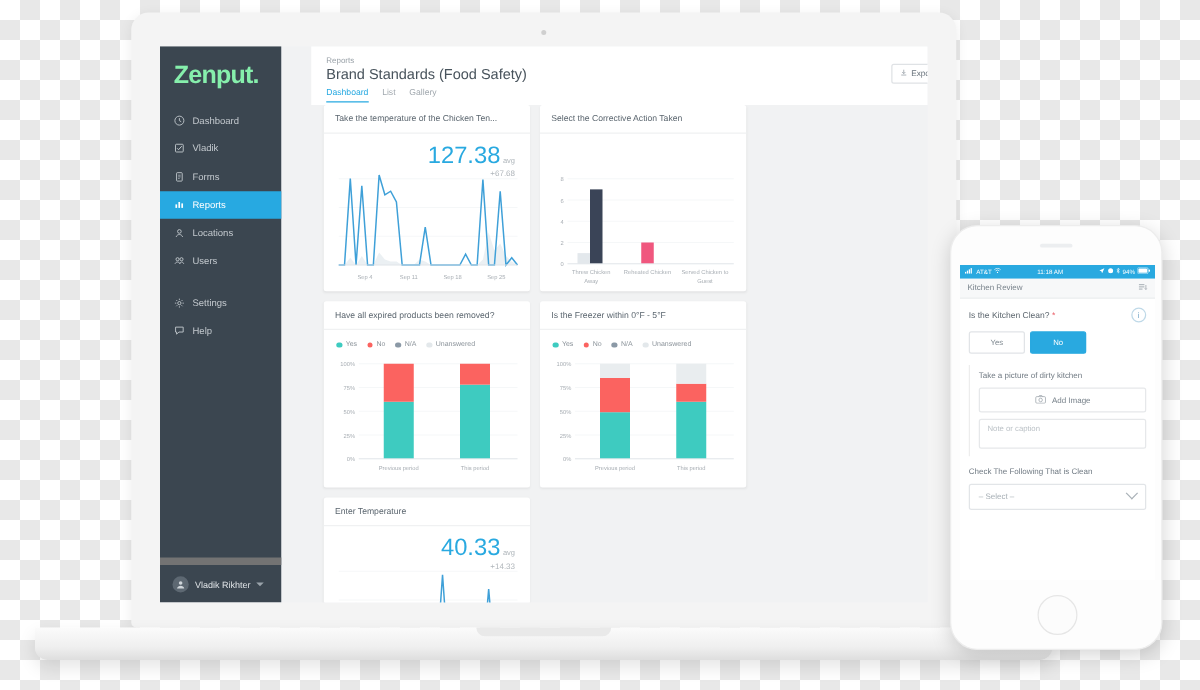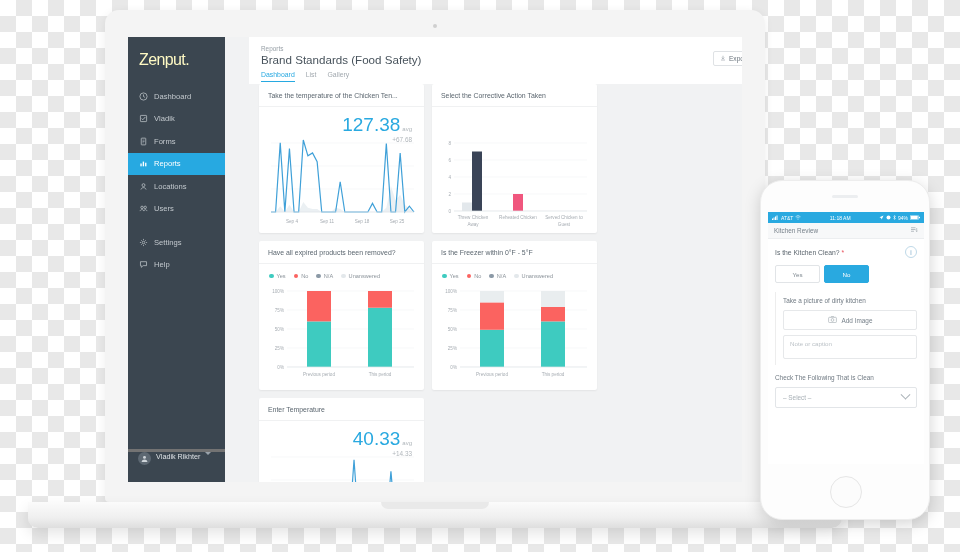--- a/index.html
+++ b/index.html
@@ -27,30 +27,30 @@
   #laptop-base{position:absolute;left:-77px;top:492px;width:814px;height:26px;
     background:linear-gradient(180deg,#fbfbfb 0%,#efefef 60%,#dedede 100%);
     border-radius:0 0 10px 10px;box-shadow:0 6px 14px rgba(0,0,0,.10);}
   #laptop-notch{position:absolute;left:50%;top:0;width:108px;height:7px;margin-left:-54px;
     background:#e9e9e9;border-radius:0 0 7px 7px;}
 
   
   #sidebar{position:absolute;left:0;top:0;width:97px;height:445px;background:#3b4650;
     display:flex;flex-direction:column;}
   #brand{height:34px;display:flex;align-items:center;padding:6px 0 0 11px;}
-  .logo-text{color:#fef9c3;font-size:16px;font-weight:normal;letter-spacing:-.6px;}
+  .logo-text{color:#86efac;font-size:20px;font-weight:bold;letter-spacing:-.6px;}
   #nav{flex:1;padding-top:8px;}
   .nav-item{display:flex;align-items:center;gap:6px;height:22.5px;padding-left:11px;
     color:#c3c9ce;font-size:7.6px;cursor:pointer;}
   .nav-item.active{background:#27a9e1;color:#fff;}
   .nav-item .ico{width:9px;height:9px;display:flex;align-items:center;justify-content:center;flex:0 0 9px;}
   .nav-item .ico svg{width:9px;height:9px;display:block;}
   .nav-gap{height:11px;}
-  #user-row{display:flex;gap:5px;height:30px;padding-left:10px;
-    border-top:3px solid #737373;cursor:pointer;}
+  #user-row{display:flex;align-items:center;gap:5px;height:30px;padding-left:10px;
+    border-top:6px solid #737373;cursor:pointer;}
   #user-avatar{width:13px;height:13px;border-radius:50%;background:#5d6872;
     display:flex;align-items:center;justify-content:center;flex:0 0 13px;}
   #user-name{color:#dfe3e6;font-size:7.2px;}
   .caret{width:0;height:0;border-left:3px solid transparent;border-right:3px solid transparent;
     border-top:3px solid #9aa3ab;}
 
   
   #main{position:absolute;left:97px;top:0;width:517px;height:445px;background:#f1f2f3;margin-left:24px;}
   #topbar{background:#fff;padding:8px 12px 0 12px;height:47px;box-sizing:border-box;position:relative;}
   #breadcrumb{font-size:6.4px;color:#98a0a7;}

